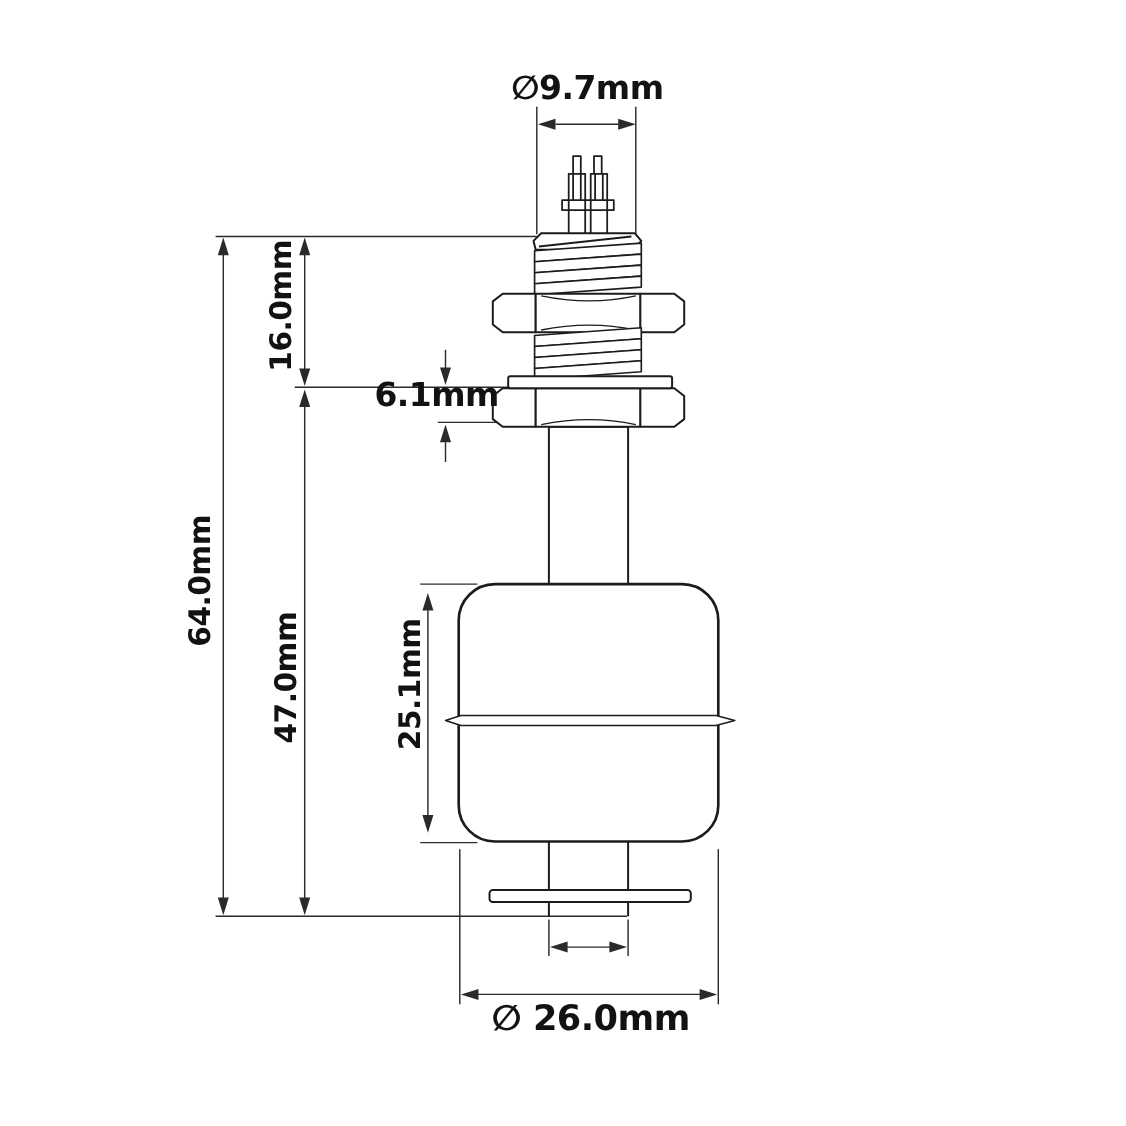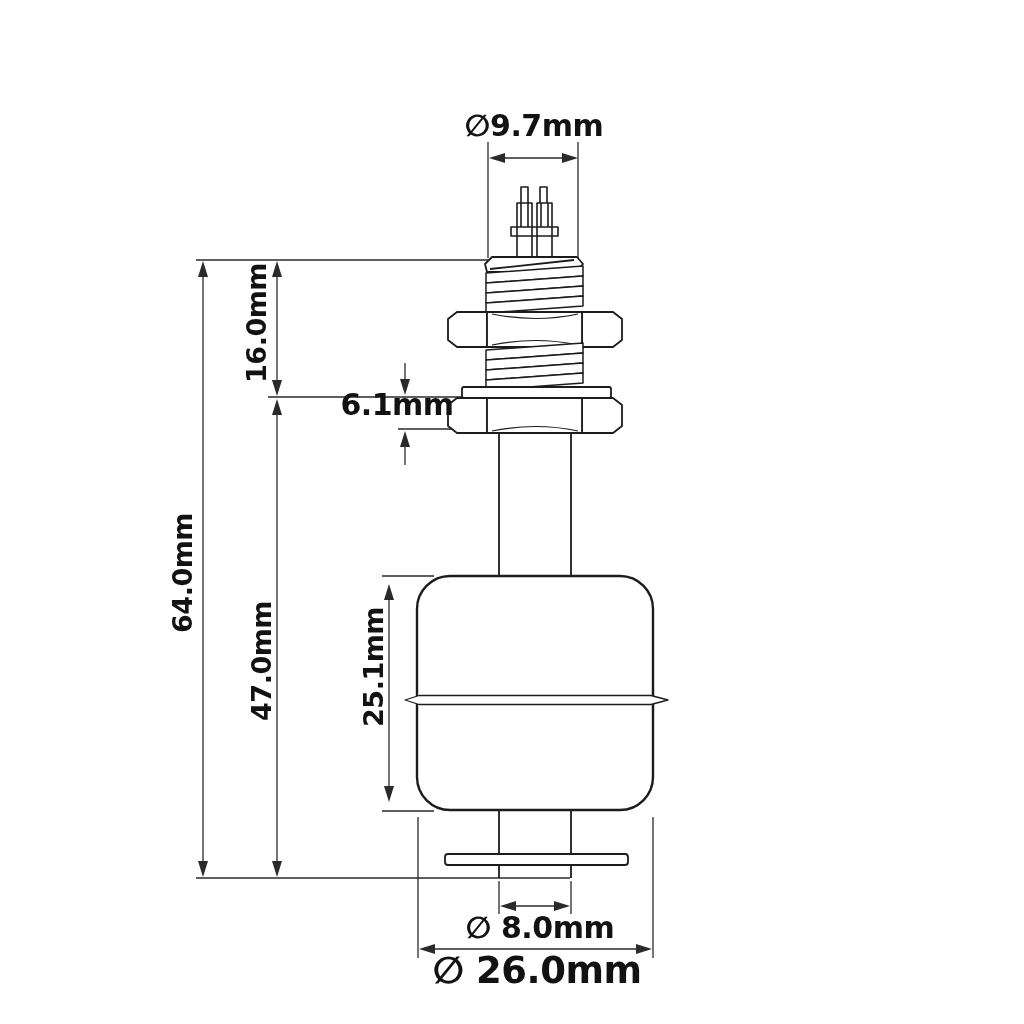--- a/index.html
+++ b/index.html
@@ -1,33 +1,33 @@
 <!DOCTYPE html>
 <html><head>
 <meta charset="utf-8">
 <style>
   html,body{margin:0;padding:0;}
   body{
     width:1024px;height:1024px;background:#ffffff;position:relative;overflow:hidden;
     font-family:"DejaVu Sans","Liberation Sans",sans-serif;
   }
-  .stage{position:absolute;left:0;top:0;width:1024px;height:844px;margin-top:45px;}
+  .stage{position:absolute;left:0;top:0;width:1024px;height:844px;}
   svg.linework{position:absolute;left:0;top:0;}
   .dim-label{
     position:absolute;
     font-weight:700;
     color:#121212;
     white-space:nowrap;
     transform:translate(-50%,-50%);
     letter-spacing:-0.5px;
     line-height:1;
   }
   .dim-label.vert{transform:translate(-50%,-50%) rotate(-90deg);}
   .fs30{font-size:30px;}
-  .fs31{font-size:37px;}
+  .fs31{font-size:32px;}
   .fs27{font-size:27px;}
 </style>
 </head>
 <body>
 
 <div class="stage">
 
   <svg class="linework" width="1024" height="1024" viewBox="0 0 1024 1024">
 
     <g stroke="#2a2a2a" stroke-width="1.3" fill="none">
@@ -147,17 +147,16 @@
   <div class="dim-label vert fs27" style="left:256px;top:278px;">16.0mm</div>
 
   <div class="dim-label fs30" style="left:397px;top:360px;">6.1mm</div>
 
   <div class="dim-label vert fs27" style="left:182px;top:528px;">64.0mm</div>
 
   <div class="dim-label vert fs27" style="left:261px;top:616px;">47.0mm</div>
 
   <div class="dim-label vert fs27" style="left:373px;top:622px;">25.1mm</div>
 
-  <div class="dim-label fs30" style="left:540px;top:883px;">∅ 8.0mm</div>
 
   <div class="dim-label fs31" style="left:537px;top:925px;">∅ 26.0mm</div>
 
 </div>
 
 </body></html>

